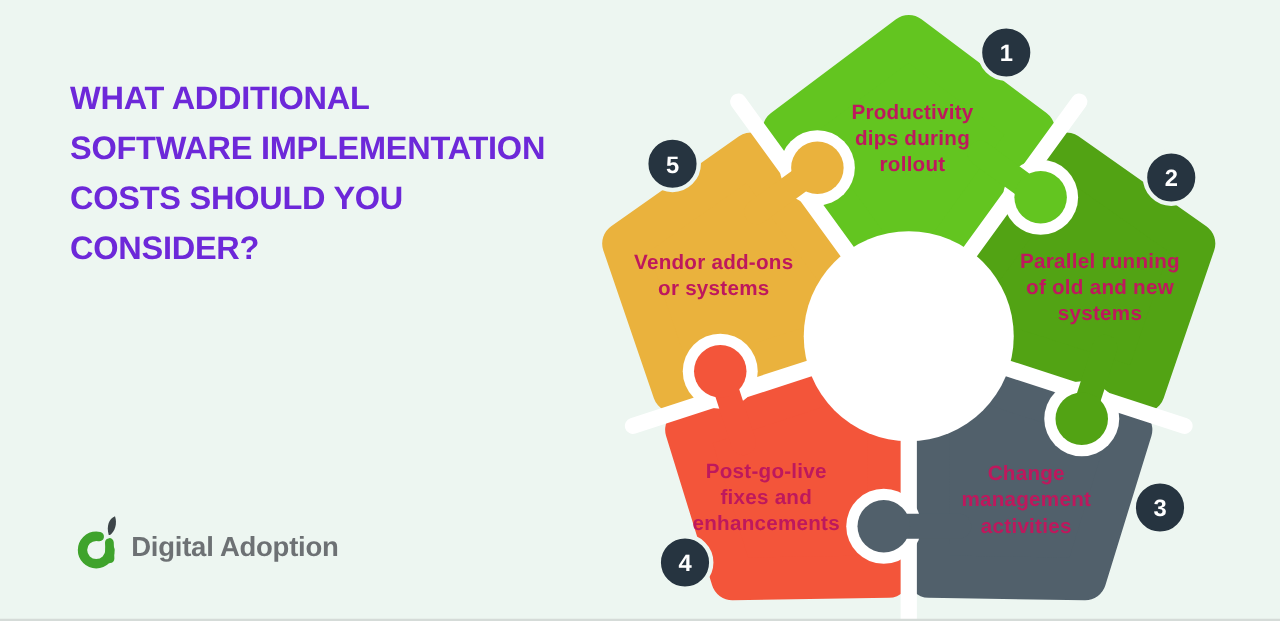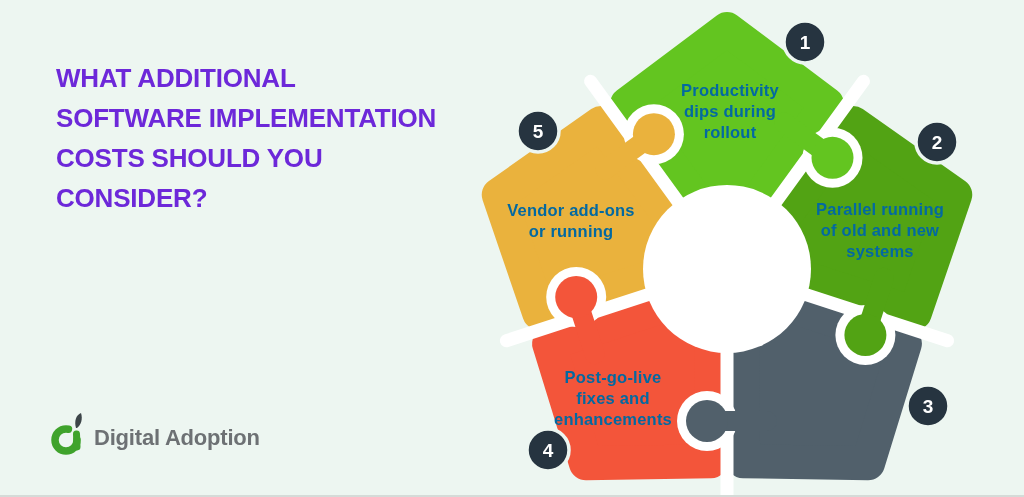--- a/index.html
+++ b/index.html
@@ -9,31 +9,31 @@
     font-family:"Liberation Sans","DejaVu Sans",sans-serif;
   }
   .canvas{position:absolute;inset:0;}
   .diagram-svg{position:absolute;left:0;top:0;}
   .page-title{
     position:absolute;left:56px;top:58px;width:430px;
     font-size:26px;line-height:40px;font-weight:800;letter-spacing:-0.2px;
     color:#6d28d9;white-space:pre-line;
   }
   .piece-label{
-    position:absolute;text-align:center;color:#0369a1;
+    position:absolute;text-align:center;color:#be185d;
     font-size:16.5px;line-height:21px;font-weight:700;letter-spacing:0.2px;
     white-space:pre-line;pointer-events:none;
   }
   .label-1{left:628px;top:80px;width:204px;}
   .label-2{left:778px;top:199px;width:204px;}
   .label-3{left:719px;top:369px;width:204px;}
   .label-4{left:511px;top:367px;width:204px;}
   .label-5{left:469px;top:200px;width:204px;}
   .logo{
-    position:absolute;left:50px;top:412px;height:44px;
+    position:absolute;left:61px;top:412px;height:44px;
     display:flex;align-items:center;text-align:right;
   }
   .logo-text{
     font-size:22px;font-weight:600;letter-spacing:-0.2px;color:#6d7174;
     margin-left:6px;margin-top:8px;
   }
   .badge-num{
     font-size:19px;font-weight:600;
   }
   .bottom-rule{
@@ -117,25 +117,28 @@
       </g>
     </g>
   </svg>
 
   <div class="piece-label label-1">Productivity
 dips during
 rollout</div>
   <div class="piece-label label-2">Parallel running
 of old and new
 systems</div>
+  <div class="piece-label label-3">Change
+management
+activities</div>
   <div class="piece-label label-4">Post-go-live
 fixes and
 enhancements</div>
   <div class="piece-label label-5">Vendor add-ons
-or running</div>
+or systems</div>
 
   <div class="logo">
     <svg width="38" height="44" viewBox="0 0 38 44">
       <circle cx="16" cy="28" r="11" fill="none" stroke-width="7.5" stroke-dasharray="58 14.3" stroke-dashoffset="4" stroke-linecap="round" stroke="#3fa32c"></circle>
       <line x1="26.5" y1="22" x2="27" y2="35" stroke-width="7" stroke-linecap="round" stroke="#3fa32c"></line>
       <path d="M26,16 C24,9 26,3 31,1 C33,7 31,13 27,16 Z" fill="#3d4549"></path>
     </svg>
     <span class="logo-text">Digital Adoption</span>
   </div>
 

